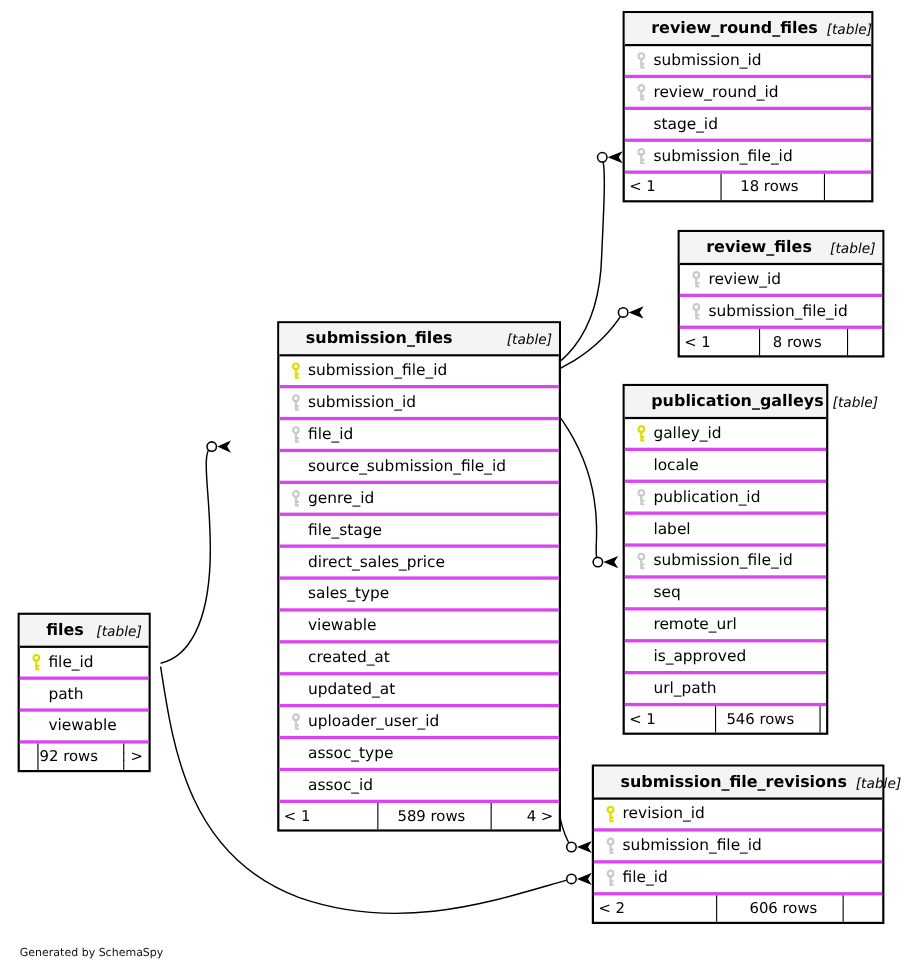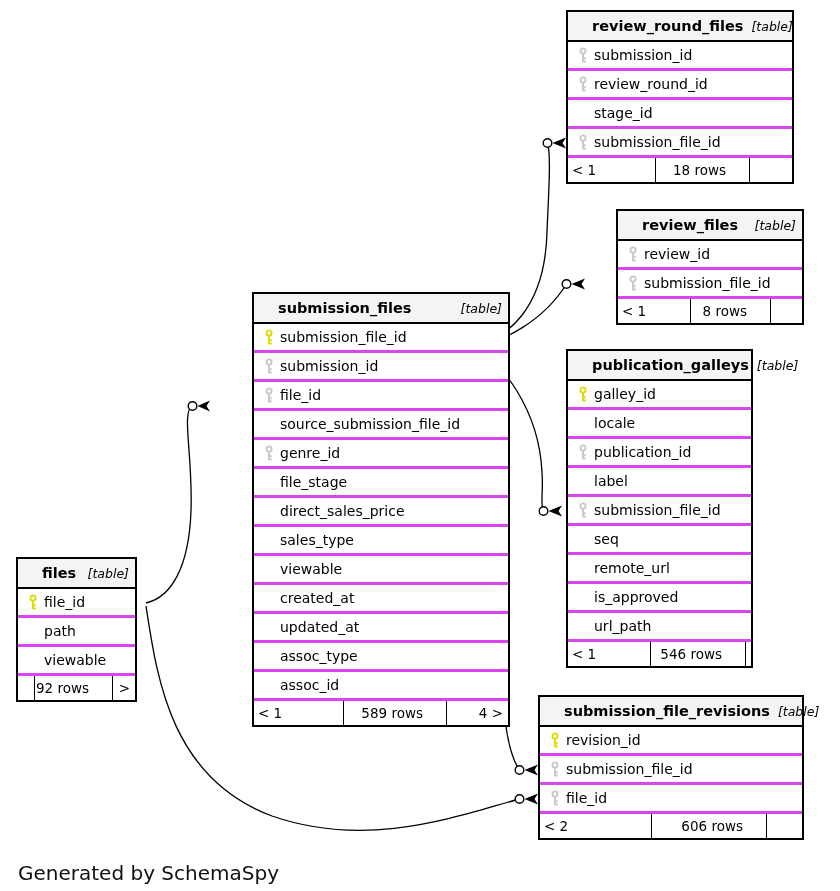--- a/index.html
+++ b/index.html
@@ -27,21 +27,21 @@
   .key-slot{width:26px;min-width:26px;display:flex;justify-content:center;align-items:center;padding-left:4px;box-sizing:border-box;}
   .t-footer{height:24px;display:flex;font-size:13.5px;box-sizing:border-box;}
   .f-cell{
     border-right:1px solid #000;display:flex;align-items:center;
     box-sizing:border-box;white-space:nowrap;overflow:hidden;
   }
   .f-left{justify-content:flex-start;padding-left:4px;}
   .f-center{justify-content:flex-end;padding-right:23px;}
   .f-right{flex:1;border-right:none;justify-content:flex-end;padding-right:5px;}
   #credit{
-    position:absolute;left:18px;top:861px;font-size:20px;color:#111;z-index:1;
+    position:absolute;left:18px;top:861px;font-size:10px;color:#111;z-index:1;
   }
 </style>
 </head>
 <body>
 
 <svg id="rel-svg" width="840" height="891" viewBox="0 0 840 891">
   <g fill="none" stroke="#000" stroke-width="1.3">
     <path d="M468 348 C508 340 545 308 547 232 C549 186 551 155 547.5 143"></path>
     <path d="M468 348 C504 343 544 320 566.5 284"></path>
     <path d="M468 348 C502 356 539 412 542 472 C543.5 492 540 505 543.5 511"></path>
@@ -264,20 +264,29 @@
       </div>
       <div class="t-row">
         <span class="key-slot"></span>
         <span class="col-name">created_at</span>
       </div>
       <div class="t-row">
         <span class="key-slot"></span>
         <span class="col-name">updated_at</span>
       </div>
       <div class="t-row">
+        <span class="key-slot">
+          <svg width="10" height="17" viewBox="0 0 10 17">
+            <circle cx="5" cy="4" r="2.6" fill="none" stroke="#c9c9c9" stroke-width="1.9"></circle>
+            <path d="M5 6.6 L5 15.2 M5 11.3 L7.8 11.3 M5 14.4 L7.8 14.4" fill="none" stroke="#c9c9c9" stroke-width="2"></path>
+          </svg>
+        </span>
+        <span class="col-name">uploader_user_id</span>
+      </div>
+      <div class="t-row">
         <span class="key-slot"></span>
         <span class="col-name">assoc_type</span>
       </div>
       <div class="t-row">
         <span class="key-slot"></span>
         <span class="col-name">assoc_id</span>
       </div>
       <div class="t-footer">
         <span class="f-cell f-left" style="width:90px">&lt; 1</span>
         <span class="f-cell f-center" style="width:103px">589 rows</span>

